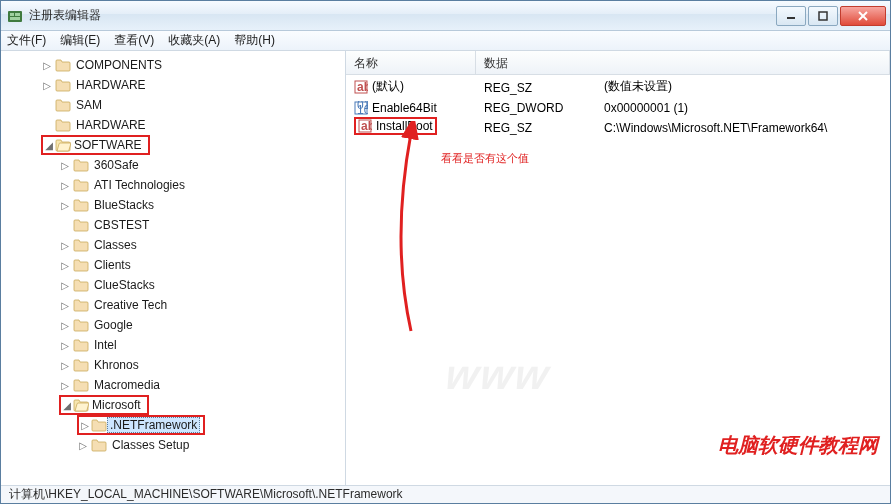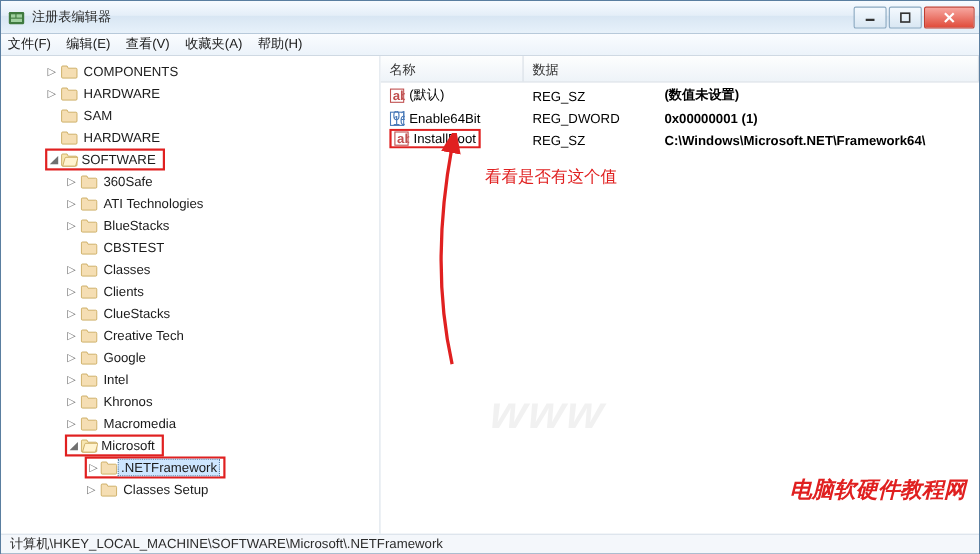--- a/index.html
+++ b/index.html
@@ -22,32 +22,32 @@
   .list-header { display:flex; height:24px; border-bottom:1px solid #d7dee5; background: linear-gradient(to bottom,#fdfefe,#eef3f8); }
   .list-header .col { padding: 4px 8px; border-right:1px solid #d7dee5; color:#333; }
   .col-name { width:130px; }
   .col-type { width:120px; }
   .col-data { flex:1; }
   .list-body { }
   .list-row { display:flex; height:20px; align-items:flex-end; }
   .list-row .cell { padding: 0 8px; display:flex; align-items:center; gap:4px; overflow:hidden; white-space:nowrap; }
   .list-row .cell.col-name { width:130px; }
   .list-row .cell.col-type { width:120px; }
-  .list-row .cell.col-data { flex:1;font-weight:bold; }
+  .list-row .cell.col-data { flex:1; }
   .val-icon { width:14px; height:14px; flex:0 0 14px; }
   .tree { list-style:none; }
   .tree li { white-space:nowrap; }
   .node { display:flex; align-items:center; height:20px; gap:2px; padding-right:6px; }
   .expander { width:12px; height:12px; display:inline-flex; align-items:center; justify-content:center; color:#707070; font-size:10px; cursor:default; }
   .folder-icon { width:16px; height:14px; flex:0 0 16px; }
   .node-label { padding: 1px 3px; color:#1a1a1a; }
   .node.selected .node-label { background:#cde6ff; border:1px dotted #5a7ea0; padding:0 2px; }
   .highlight-box { border: 2px solid #e02020; display:inline-flex; align-items:center; padding: 0 3px 0 0; }
   .statusbar { height: 18px; border-top:1px solid #cfd9e3; background:#f4f7fb; display:flex; align-items:center; padding: 0 8px; color:#2b2b2b; }
-  .annotation { position:absolute; color:#e02020; font-size:15px; pointer-events:none; }
+  .annotation { position:absolute; color:#e02020; font-size:11px; pointer-events:none; }
   .watermark1 { position:absolute; right:340px; top:300px; color:rgba(120,120,120,0.10); font-size:42px; font-style:italic; font-weight:bold; transform:skewX(-8deg); pointer-events:none; letter-spacing:2px; }
   .watermark2 { position:absolute; right:12px; bottom:26px; color:#e02020; font-size:20px; font-weight:bold; font-style:italic; pointer-events:none; }
   .arrow-svg { position:absolute; pointer-events:none; }
 </style>
 </head>
 <body>
 
 <div class="window">
 
   <div class="titlebar">

